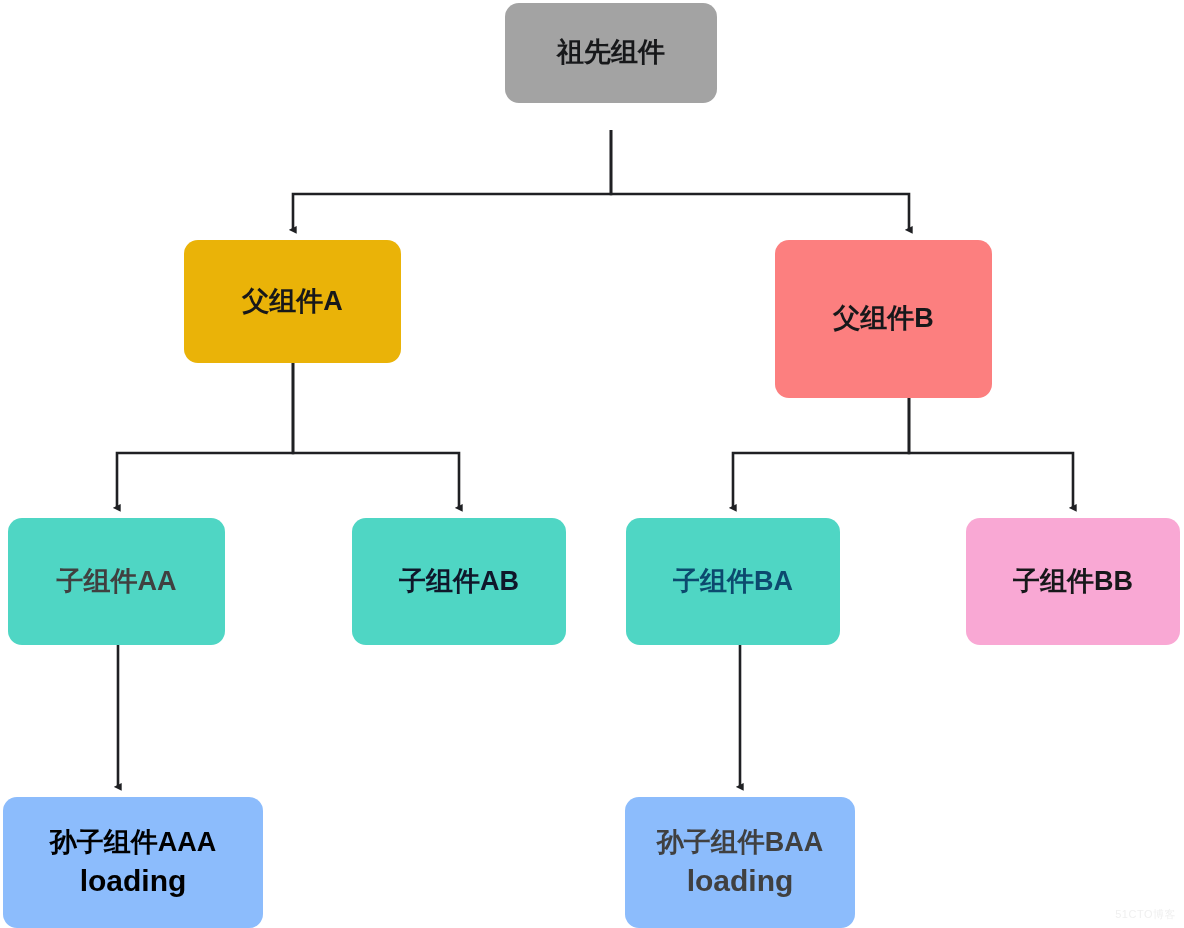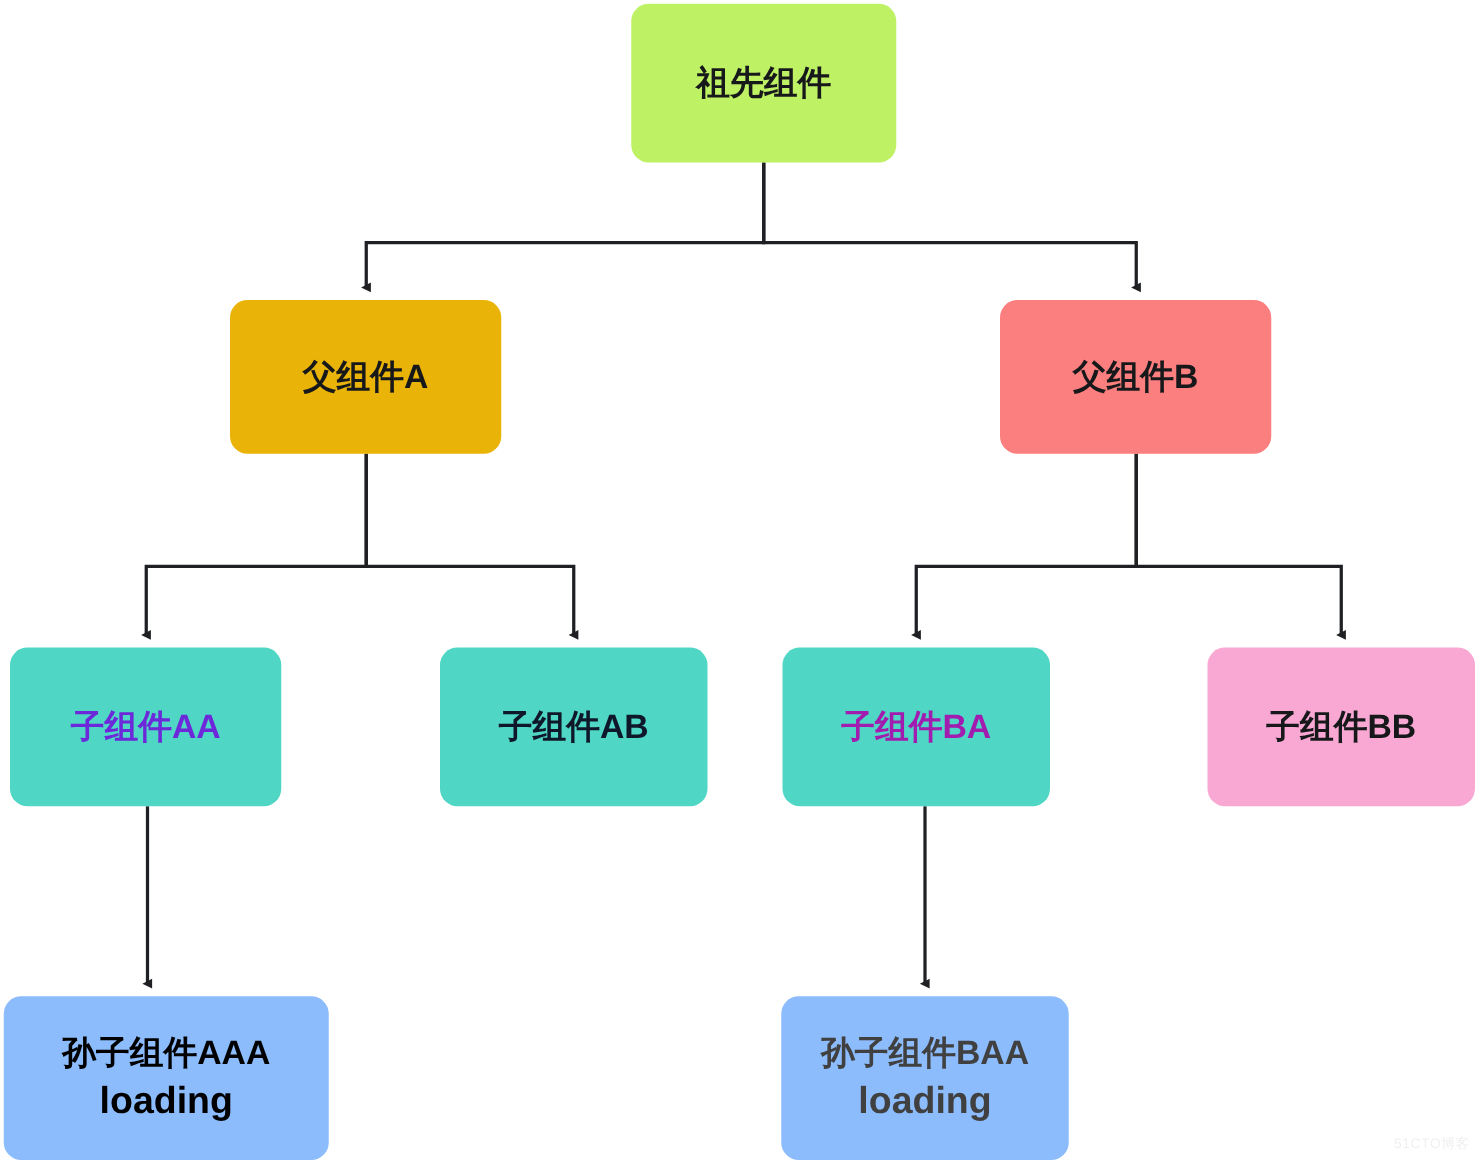--- a/index.html
+++ b/index.html
@@ -77,41 +77,41 @@
         <path d="M 611 130 L 611 194 L 909 194 L 909 230" stroke="#1f2023" marker-end="url(#arrowhead)"></path>
         <path d="M 293 363 L 293 453 L 117 453 L 117 508" stroke="#1f2023" marker-end="url(#arrowhead)"></path>
         <path d="M 293 363 L 293 453 L 459 453 L 459 508" stroke="#1f2023" marker-end="url(#arrowhead)"></path>
         <path d="M 909 363 L 909 453 L 733 453 L 733 508" stroke="#1f2023" marker-end="url(#arrowhead)"></path>
         <path d="M 909 363 L 909 453 L 1073 453 L 1073 508" stroke="#1f2023" marker-end="url(#arrowhead)"></path>
         <path d="M 118 645 L 118 787" stroke="#1f2023" marker-end="url(#arrowhead)"></path>
         <path d="M 740 645 L 740 787" stroke="#1f2023" marker-end="url(#arrowhead)"></path>
       </g>
   </svg>
 
-  <div class="node" style="left: 505px; top: 3px; width: 212px; height: 127px; background: #bef264; color: rgb(23, 24, 26);">
+  <div class="node" style="left: 505px; top: 3px; width: 212px; height: 100px; background: #a3a3a3; color: rgb(23, 24, 26);">
     <span class="node-title">祖先组件</span>
   </div>
 
   <div class="node" style="left: 184px; top: 240px; width: 217px; height: 123px; background: #eab308; color: rgb(23, 24, 26);">
     <span class="node-title">父组件A</span>
   </div>
 
-  <div class="node" style="left: 800px; top: 240px; width: 217px; height: 123px; background: rgb(252, 127, 127); color: rgb(23, 24, 26);">
+  <div class="node" style="left: 775px; top: 240px; width: 217px; height: 158px; background: rgb(252, 127, 127); color: rgb(23, 24, 26);">
     <span class="node-title">父组件B</span>
   </div>
 
-  <div class="node" style="left: 8px; top: 518px; width: 217px; height: 127px; background: rgb(79, 214, 196); color: #6d28d9;">
+  <div class="node" style="left: 8px; top: 518px; width: 217px; height: 127px; background: rgb(79, 214, 196); color: #404040;">
     <span class="node-title">子组件AA</span>
   </div>
 
   <div class="node" style="left: 352px; top: 518px; width: 214px; height: 127px; background: rgb(79, 214, 196); color: #0f172a;">
     <span class="node-title">子组件AB</span>
   </div>
 
-  <div class="node" style="left: 626px; top: 518px; width: 214px; height: 127px; background: rgb(79, 214, 196); color: #a21caf;">
+  <div class="node" style="left: 626px; top: 518px; width: 214px; height: 127px; background: rgb(79, 214, 196); color: #0c4a6e;">
     <span class="node-title">子组件BA</span>
   </div>
 
   <div class="node" style="left: 966px; top: 518px; width: 214px; height: 127px; background: #f9a8d4; color: rgb(23, 24, 26);">
     <span class="node-title">子组件BB</span>
   </div>
 
   <div class="node" style="left: 3px; top: 797px; width: 260px; height: 131px; background: rgb(140, 188, 252); color: #000000;">
     <span class="node-title">孙子组件AAA</span>
     <span class="node-sub">loading</span>

